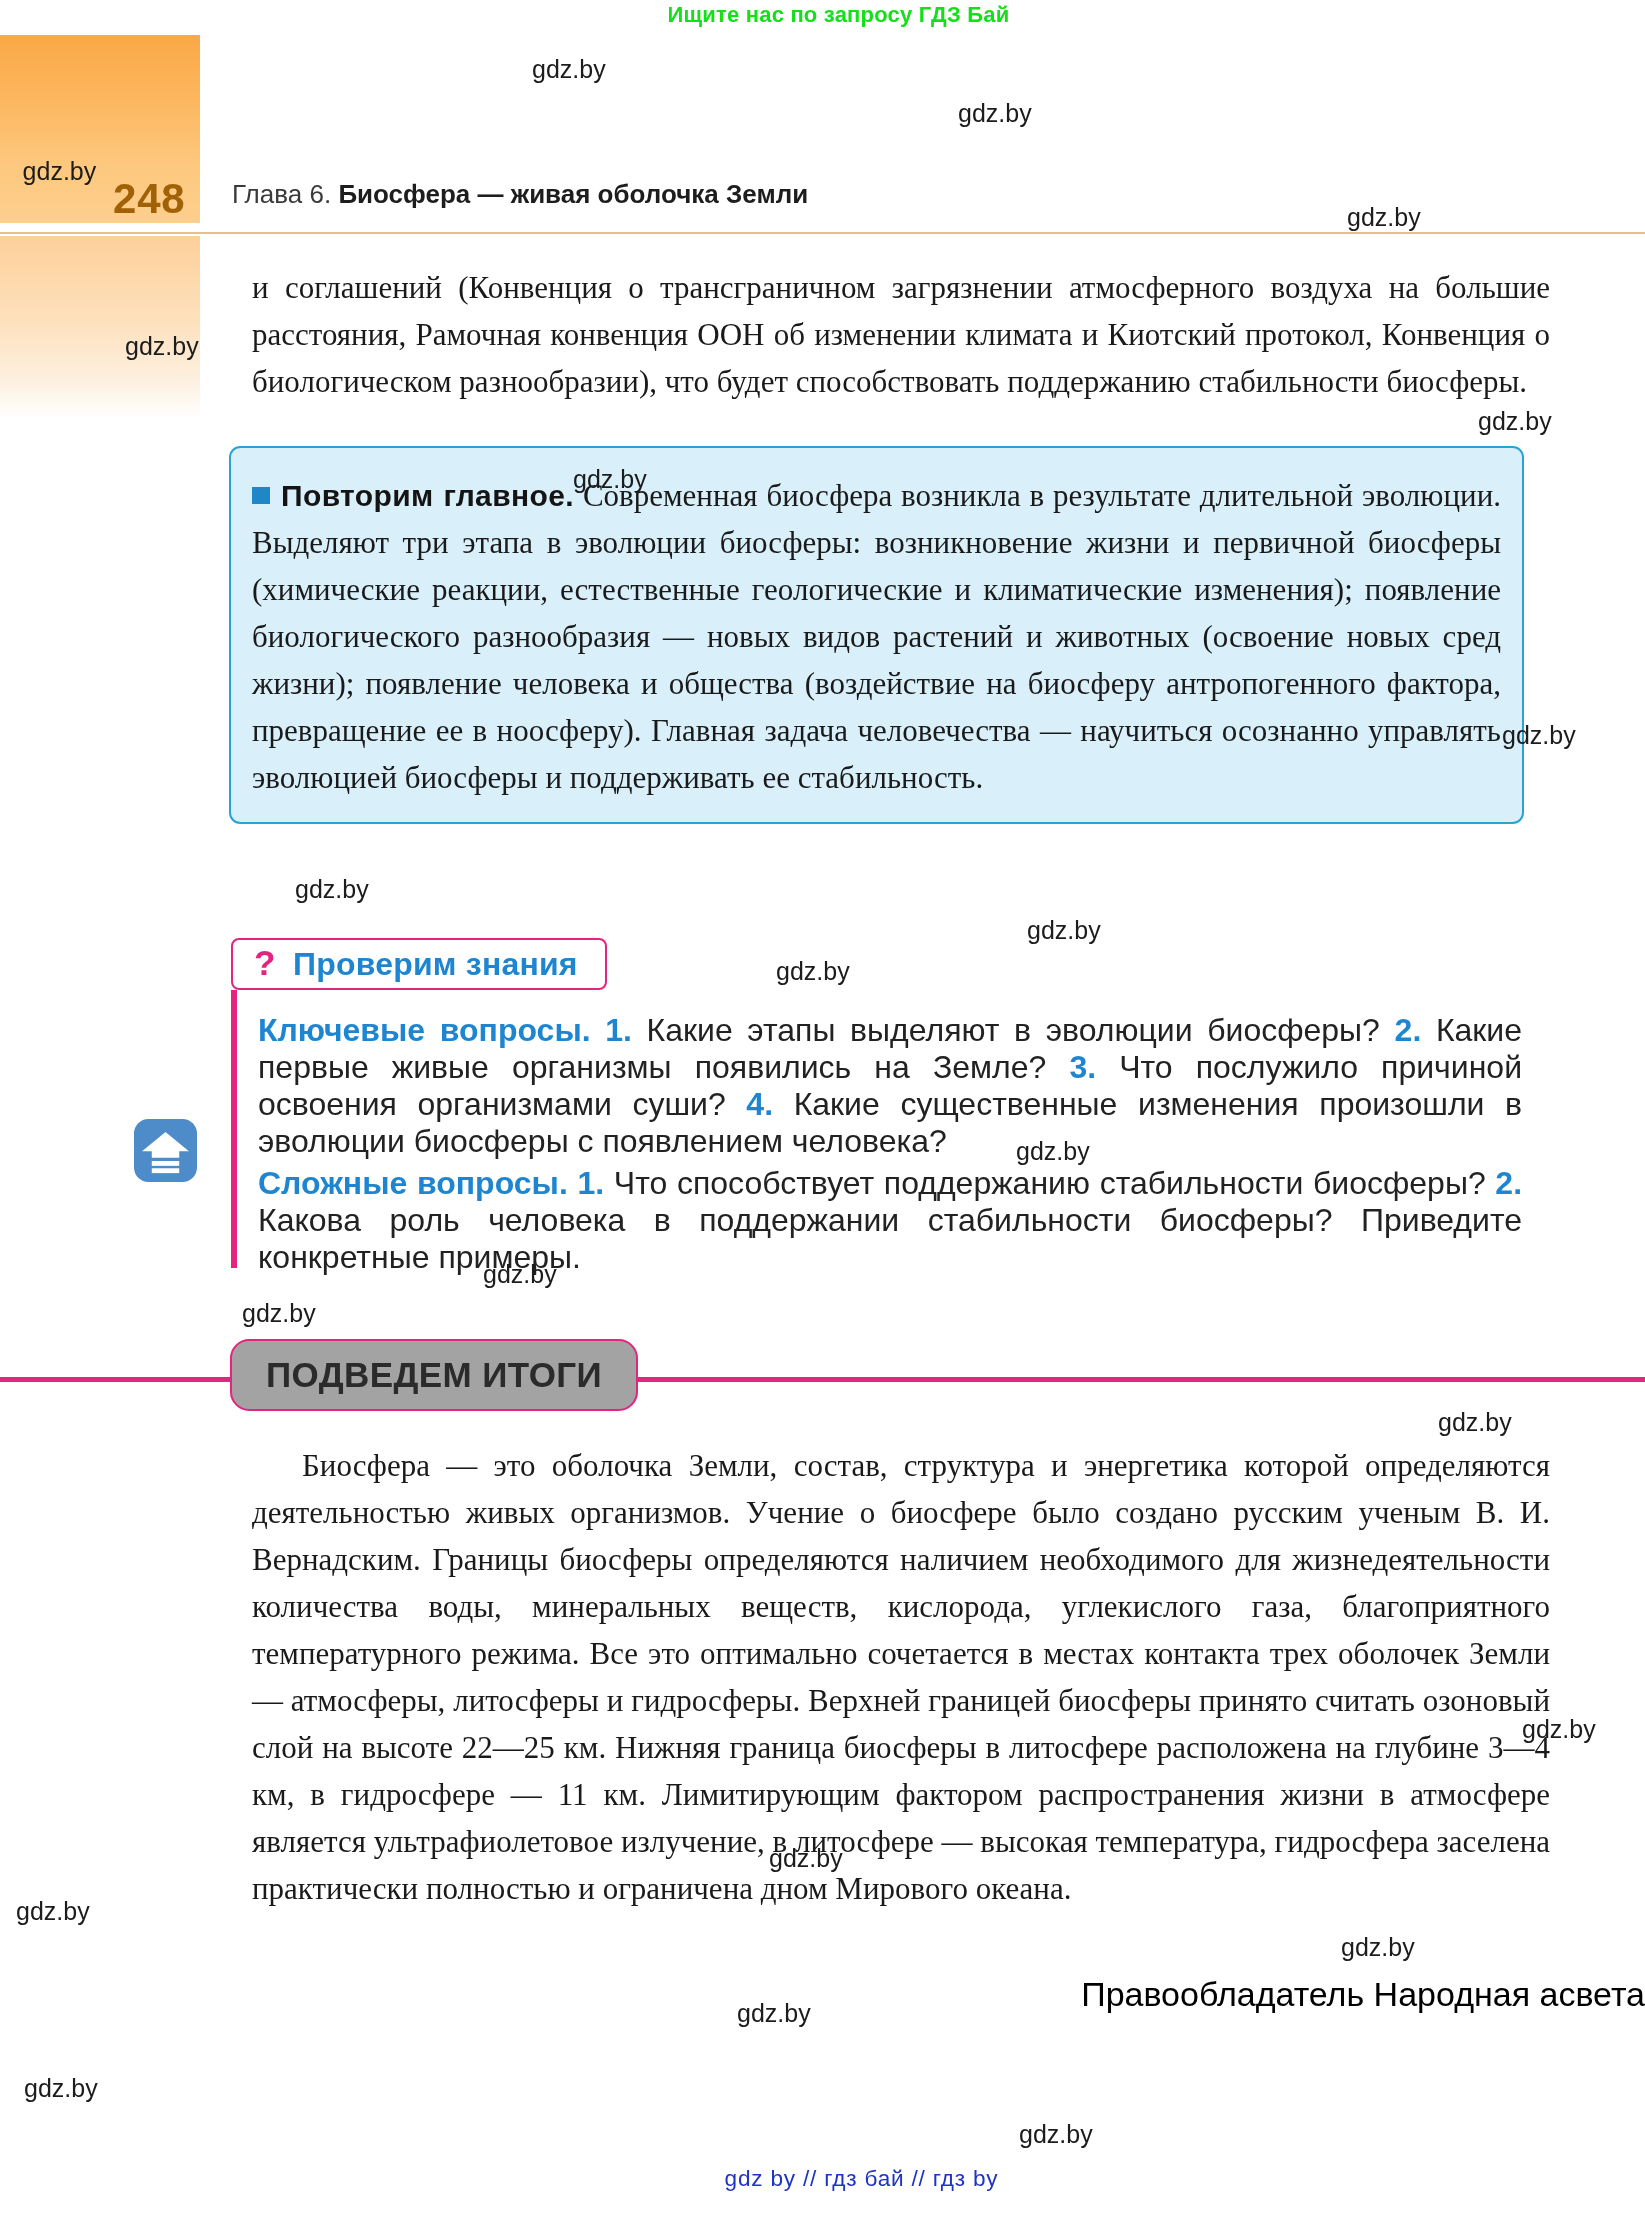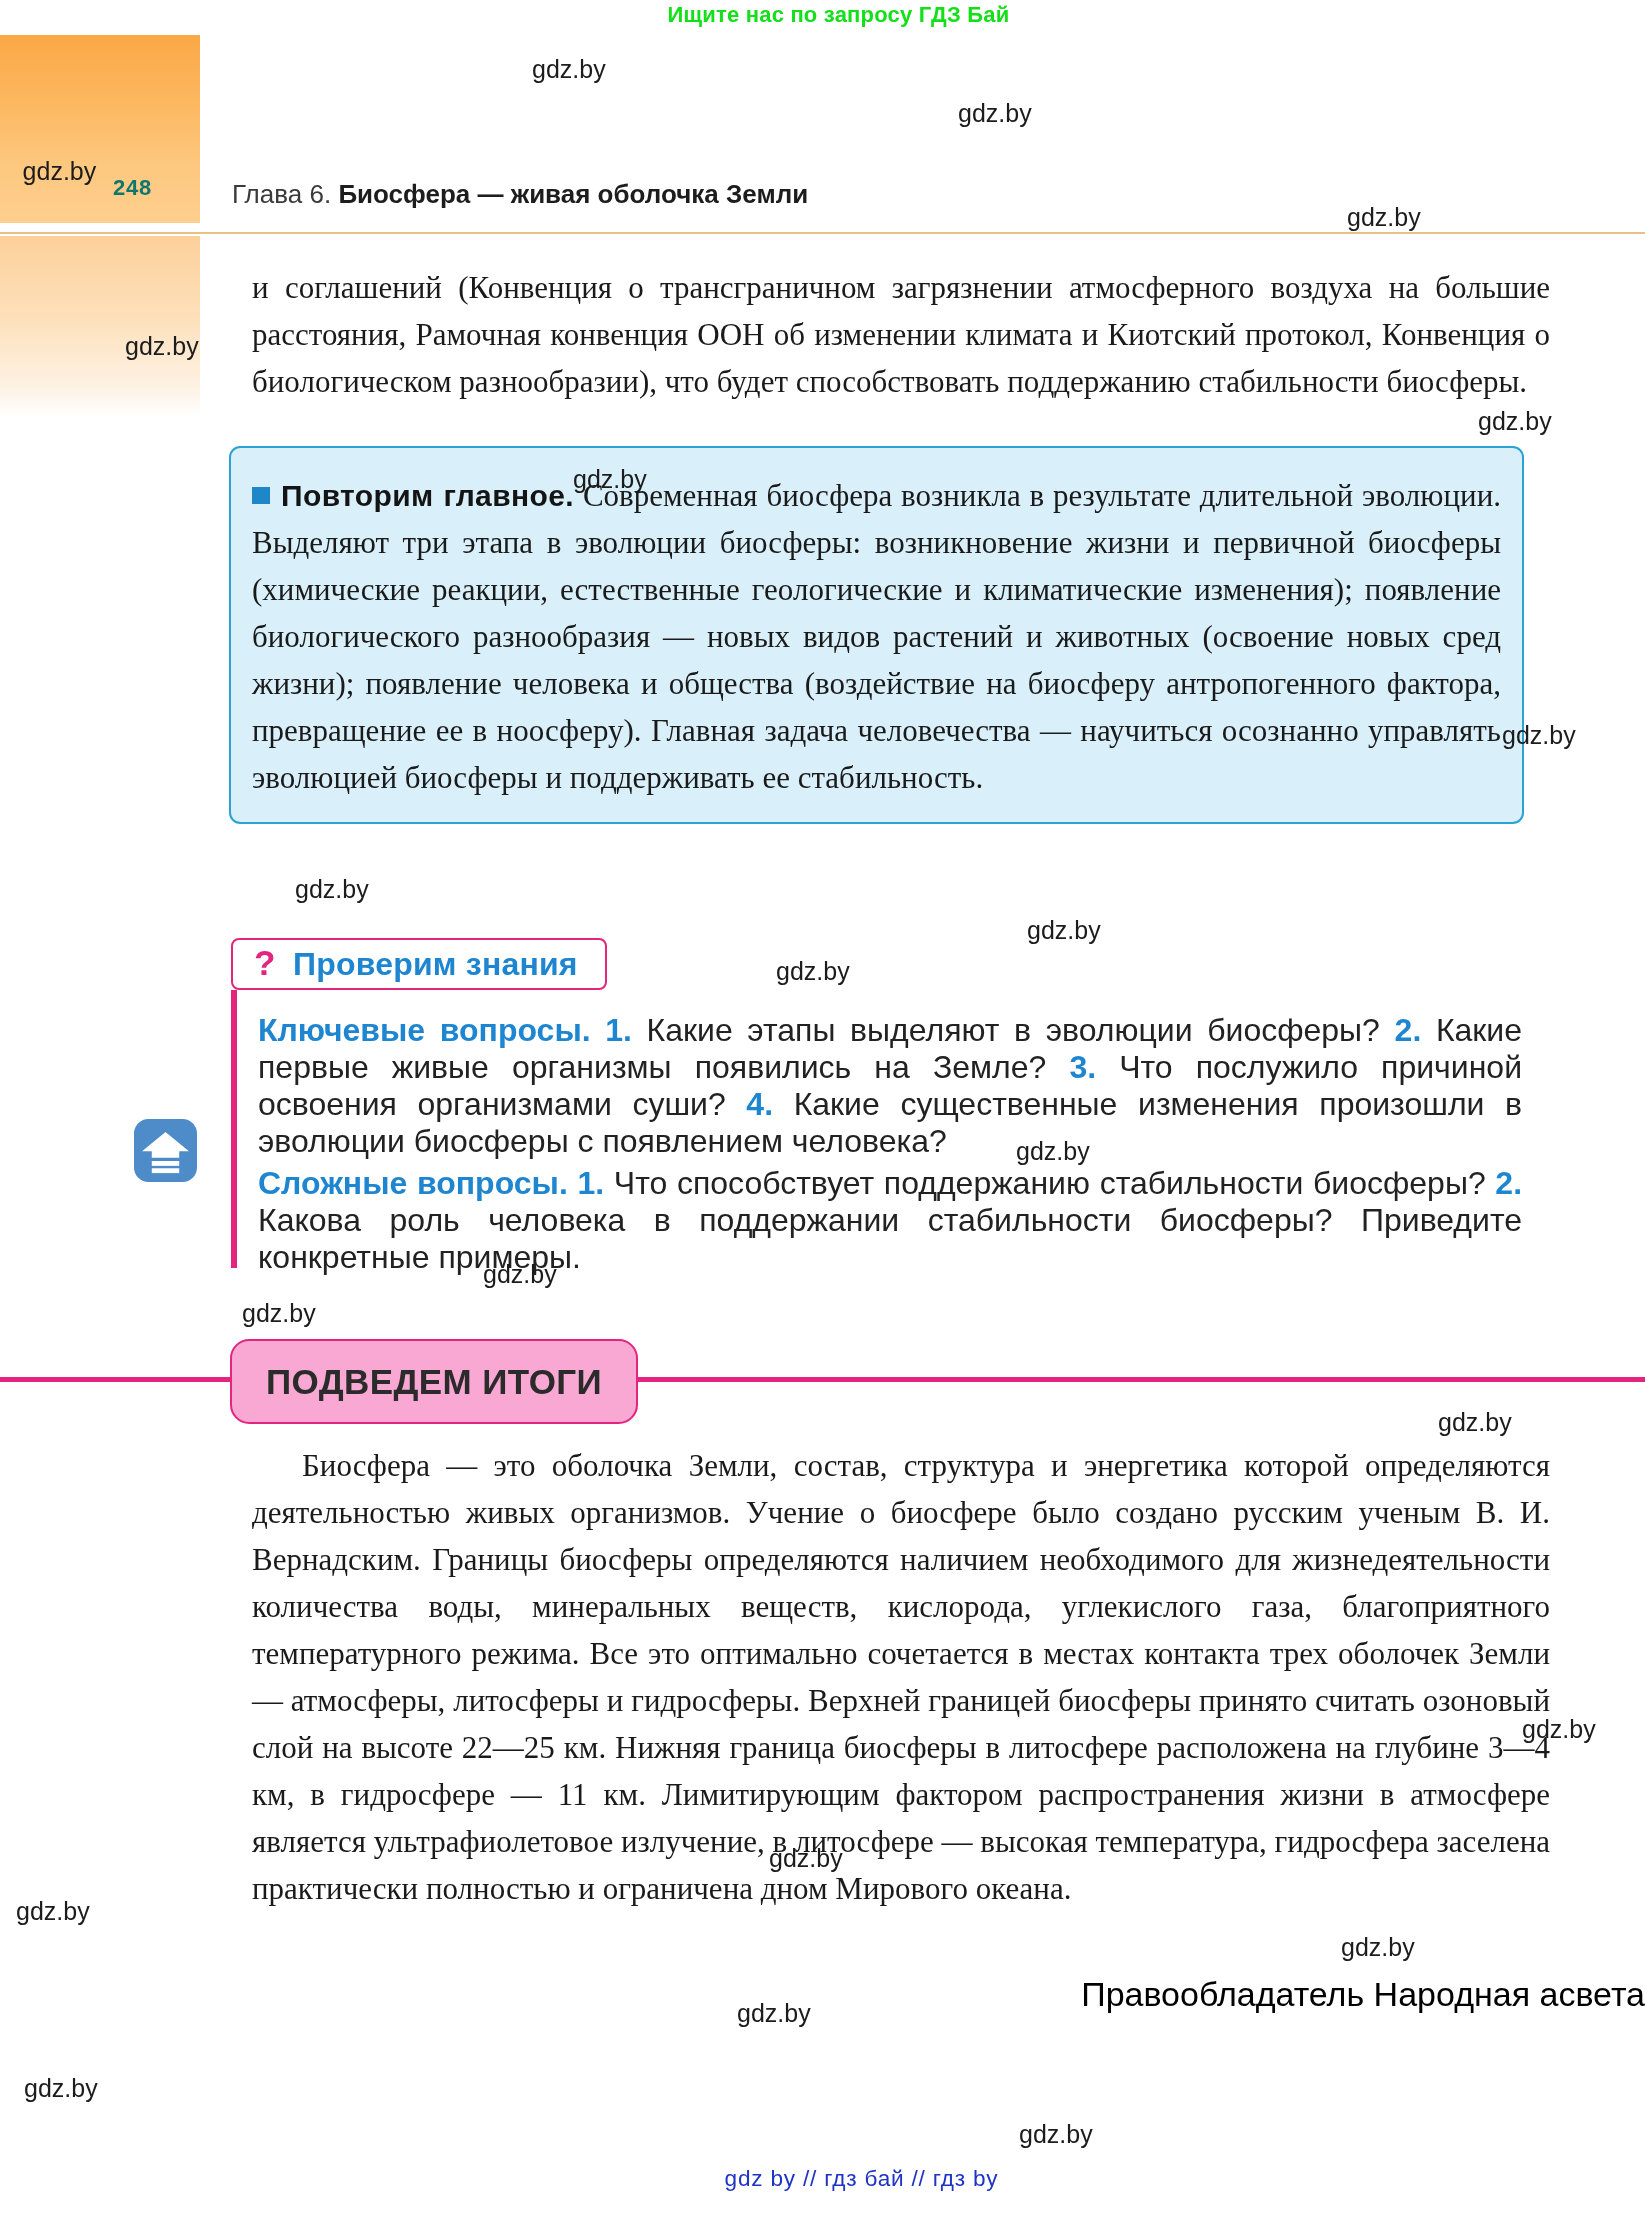--- a/index.html
+++ b/index.html
@@ -69,22 +69,22 @@
     z-index: 2;
   }
 
   
   .page-number {
     position: absolute;
     left: 113px;
     top: 175px;
     font-family: "Liberation Sans", sans-serif;
     font-weight: bold;
-    font-size: 22px;
-    color: #0f766e;
+    font-size: 42px;
+    color: #a16207;
     letter-spacing: 0.8px;
     z-index: 5;
   }
   .chapter-line {
     position: absolute;
     left: 232px;
     top: 179px;
     font-family: "Liberation Sans", sans-serif;
     font-size: 26px;
     color: #3a3a3a;
@@ -228,24 +228,24 @@
     top: 1377px;
     width: 1645px;
     height: 4.8px;
     background: #e3257f;
     z-index: 3;
   }
   .sum-badge {
     position: absolute;
     left: 230px;
     top: 1339px;
-    height: 85px;
+    height: 72px;
     box-sizing: border-box;
     padding: 0 34px;
-    background: #f9a8d4;
+    background: #a3a3a3;
     border: 2.4px solid #e3257f;
     border-radius: 19.3px;
     display: flex;
     align-items: center;
     z-index: 7;
   }
   .sum-badge span {
     font-family: "Liberation Sans", sans-serif;
     font-weight: bold;
     font-size: 35px;

